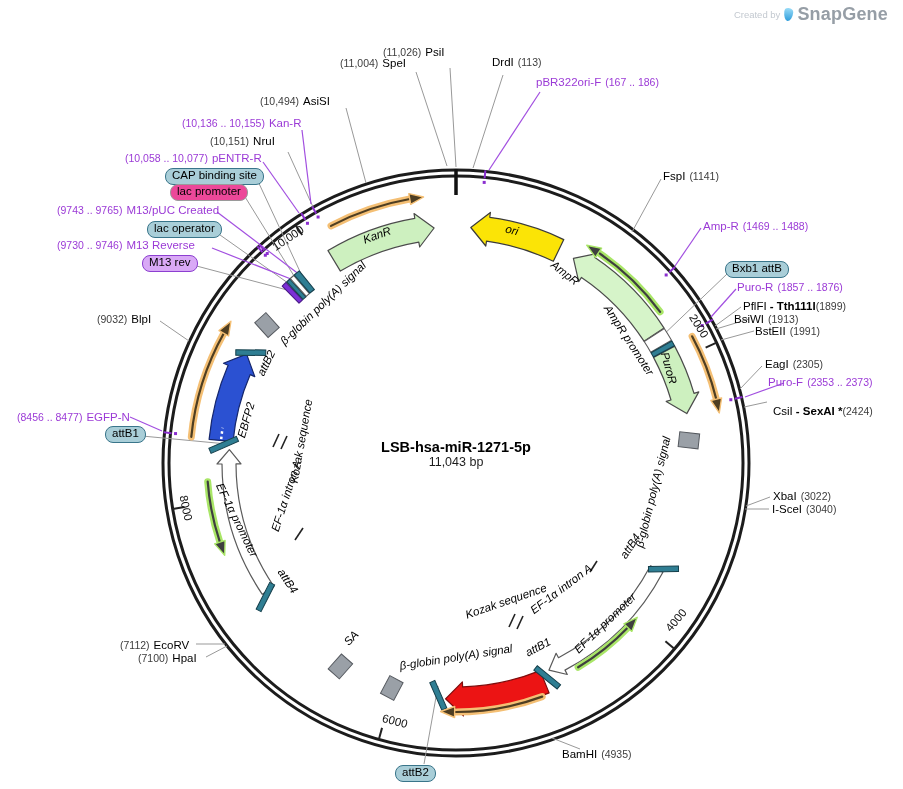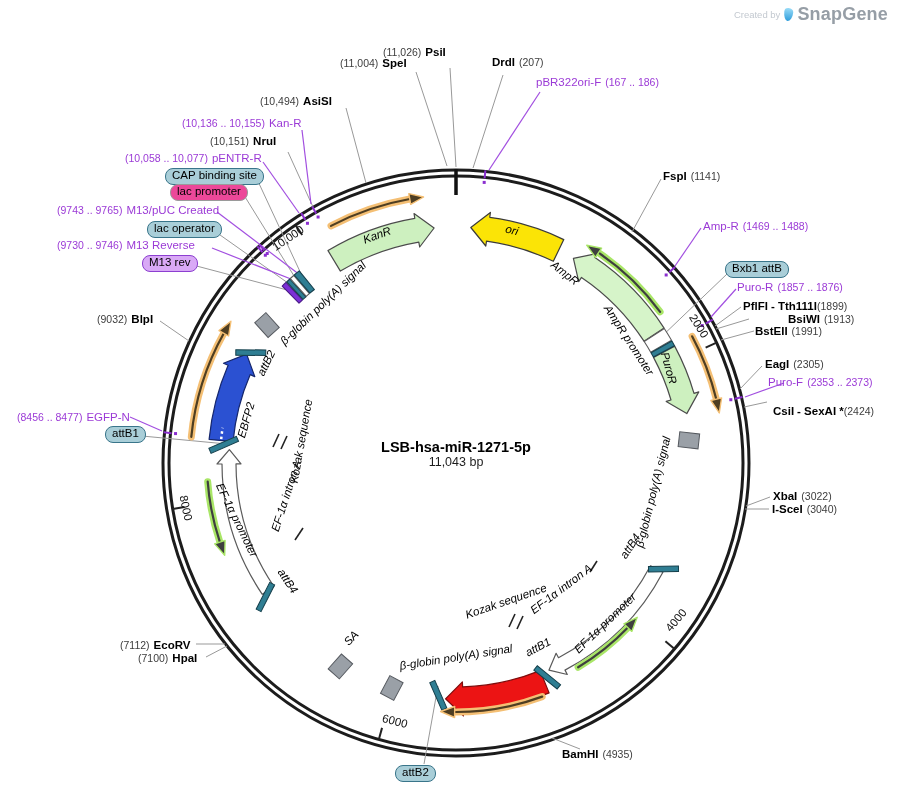--- a/index.html
+++ b/index.html
@@ -1,21 +1,21 @@
 <!DOCTYPE html>
 <html><head>
 <meta charset="utf-8">
 <style>
   *{margin:0;padding:0;box-sizing:border-box}
   html,body{background:#fff}
   body{width:903px;height:789px;position:relative;font-family:"Liberation Sans",sans-serif;overflow:hidden}
   #stage{position:absolute;left:0;top:0;width:895px;height:789px}
   #map-svg{position:absolute;left:0;top:0}
   .lbl{position:absolute;white-space:nowrap;font-size:11.5px;line-height:1.1}
-  .enz .nm{font-weight:bold;color:#000}
+  .enz .nm{font-weight:normal;color:#000}
   .enz .nm2{font-weight:bold;color:#000;margin-left:3px}
   .enz .ps{color:#3d3d3d;font-size:10.5px}
   .enz .ps+.nm, .enz .nm+.ps, .pri .rg+.nm, .pri .nm+.rg{margin-left:4px}
   .pri{color:#9b3ad6}
   .pri .rg{font-size:10.5px}
   .boxlbl{position:absolute;white-space:nowrap;font-size:11.5px;color:#000;padding:0 6px 1px 6px;border-radius:8px;border:1px solid;line-height:1.2}
   .boxlbl.teal{background:#a9ced8;border-color:#39758a}
   .boxlbl.white{background:#ec4899;border-color:#9a9a9a}
   .boxlbl.purple{background:#d9a9f6;border-color:#8c3fd0}
   .rot{position:absolute;white-space:nowrap;font-size:11.5px;font-style:italic;color:#000}
@@ -151,33 +151,33 @@
     <span class="cb">Created by</span>
     <span class="logo"></span>
     <span class="sg">SnapGene</span>
   </div>
 
   <div class="ctr" id="plasmid-name" style="left:456px;top:447px">LSB-hsa-miR-1271-5p</div>
   <div class="ctr" id="plasmid-size" style="left:456px;top:462px">11,043 bp</div>
 
   <div class="lbl enz" style="left:383px;top:46px"><span class="ps">(11,026)</span><span class="nm">PsiI</span></div>
   <div class="lbl enz" style="left:340px;top:57px"><span class="ps">(11,004)</span><span class="nm">SpeI</span></div>
-  <div class="lbl enz" style="left:492px;top:56px"><span class="nm">DrdI</span><span class="ps">(207)</span></div>
+  <div class="lbl enz" style="left:492px;top:56px"><span class="nm">DrdI</span><span class="ps">(113)</span></div>
   <div class="lbl enz" style="left:260px;top:95px"><span class="ps">(10,494)</span><span class="nm">AsiSI</span></div>
   <div class="lbl enz" style="left:210px;top:135px"><span class="ps">(10,151)</span><span class="nm">NruI</span></div>
   <div class="lbl enz" style="left:97px;top:313px"><span class="ps">(9032)</span><span class="nm">BlpI</span></div>
   <div class="lbl enz" style="left:120px;top:639px"><span class="ps">(7112)</span><span class="nm">EcoRV</span></div>
   <div class="lbl enz" style="left:138px;top:652px"><span class="ps">(7100)</span><span class="nm">HpaI</span></div>
   <div class="lbl enz" style="left:562px;top:748px"><span class="nm">BamHI</span><span class="ps">(4935)</span></div>
   <div class="lbl enz" style="left:773px;top:490px"><span class="nm">XbaI</span><span class="ps">(3022)</span></div>
   <div class="lbl enz" style="left:772px;top:503px"><span class="nm">I-SceI</span><span class="ps">(3040)</span></div>
   <div class="lbl enz" style="left:765px;top:358px"><span class="nm">EagI</span><span class="ps">(2305)</span></div>
   <div class="lbl enz" style="left:773px;top:405px"><span class="nm">CsiI</span><span class="nm2">- SexAI *</span><span class="ps">(2424)</span></div>
   <div class="lbl enz" style="left:743px;top:300px"><span class="nm">PflFI</span><span class="nm2">- Tth111I</span><span class="ps">(1899)</span></div>
-  <div class="lbl enz" style="left:788px;top:313px"><span class="nm">BsiWI</span><span class="ps">(1913)</span></div>
+  <div class="lbl enz" style="left:734px;top:313px"><span class="nm">BsiWI</span><span class="ps">(1913)</span></div>
   <div class="lbl enz" style="left:755px;top:325px"><span class="nm">BstEII</span><span class="ps">(1991)</span></div>
   <div class="lbl enz" style="left:663px;top:170px"><span class="nm">FspI</span><span class="ps">(1141)</span></div>
 
   <div class="lbl pri" style="left:536px;top:76px"><span class="nm">pBR322ori-F</span><span class="rg">(167 .. 186)</span></div>
   <div class="lbl pri" style="left:182px;top:117px"><span class="rg">(10,136 .. 10,155)</span><span class="nm">Kan-R</span></div>
   <div class="lbl pri" style="left:125px;top:152px"><span class="rg">(10,058 .. 10,077)</span><span class="nm">pENTR-R</span></div>
   <div class="lbl pri" style="left:57px;top:204px"><span class="rg">(9743 .. 9765)</span><span class="nm">M13/pUC Created</span></div>
   <div class="lbl pri" style="left:57px;top:239px"><span class="rg">(9730 .. 9746)</span><span class="nm">M13 Reverse</span></div>
   <div class="lbl pri" style="left:17px;top:411px"><span class="rg">(8456 .. 8477)</span><span class="nm">EGFP-N</span></div>
   <div class="lbl pri" style="left:703px;top:220px"><span class="nm">Amp-R</span><span class="rg">(1469 .. 1488)</span></div>

